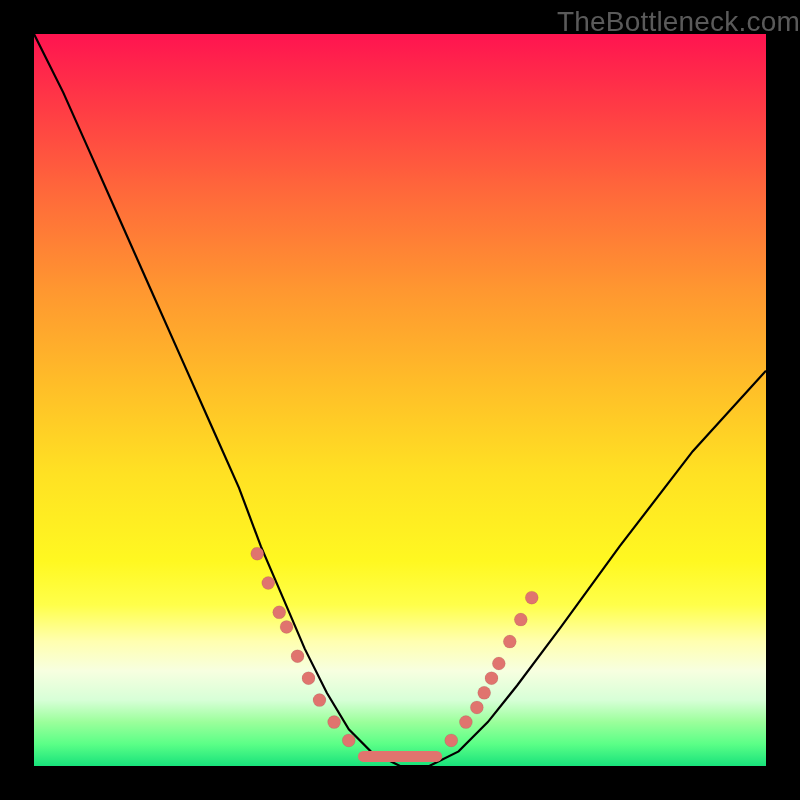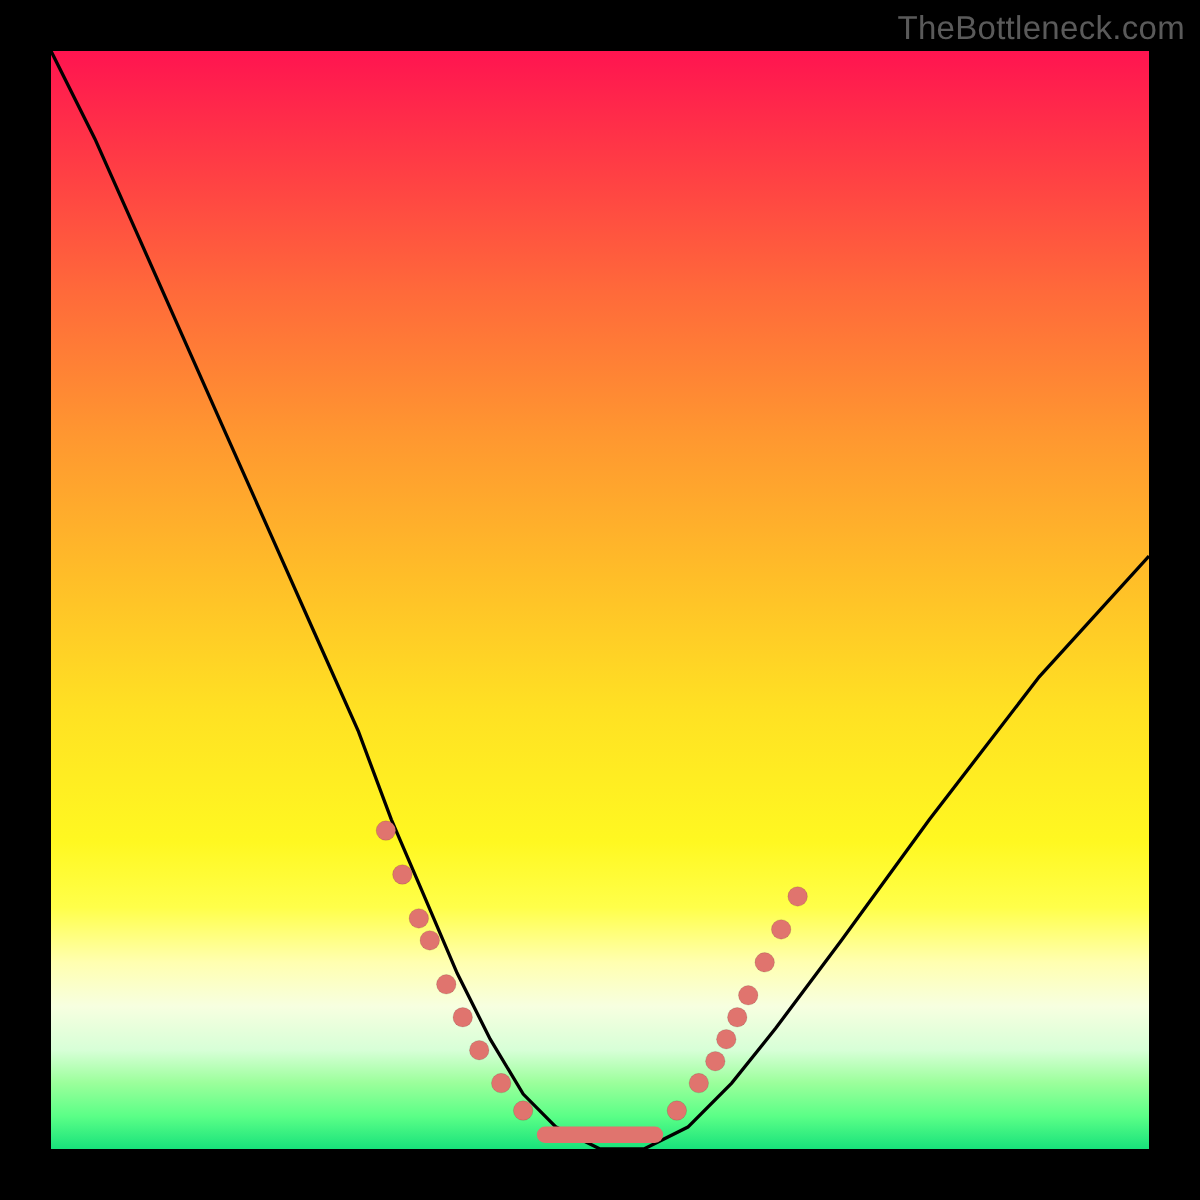--- a/index.html
+++ b/index.html
@@ -29,23 +29,23 @@
       #ffffb0 83%,
       #f7ffe0 87%,
       #d7ffd7 91%,
       #9bff9b 94%,
       #5bff87 97%,
       #18e27b 100%);
   }
   .watermark {
     position: absolute;
     top: 6px;
-    right: 10px;
+    right: 0;
     color: #5a5a5a;
-    font-size: 22px;
+    font-size: 28px;
     font-weight: 500;
     letter-spacing: 0.2px;
     user-select: none;
   }
   svg.curve {
     position: absolute;
     left: 0;
     top: 0;
     width: 732px;
     height: 732px;

